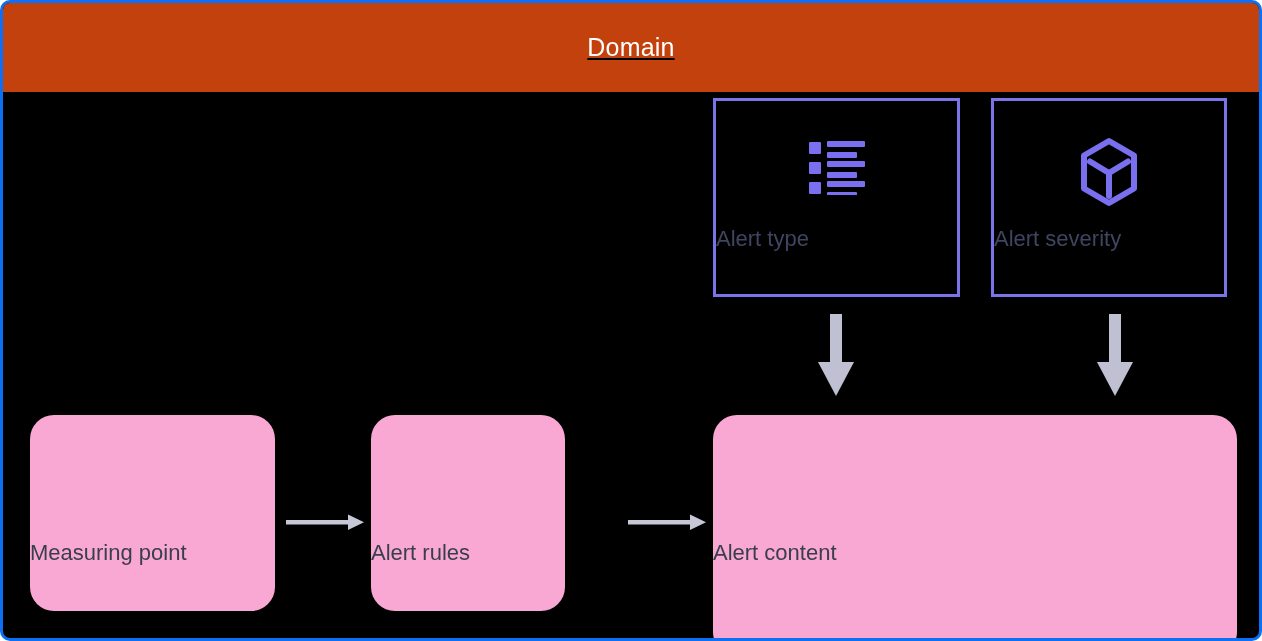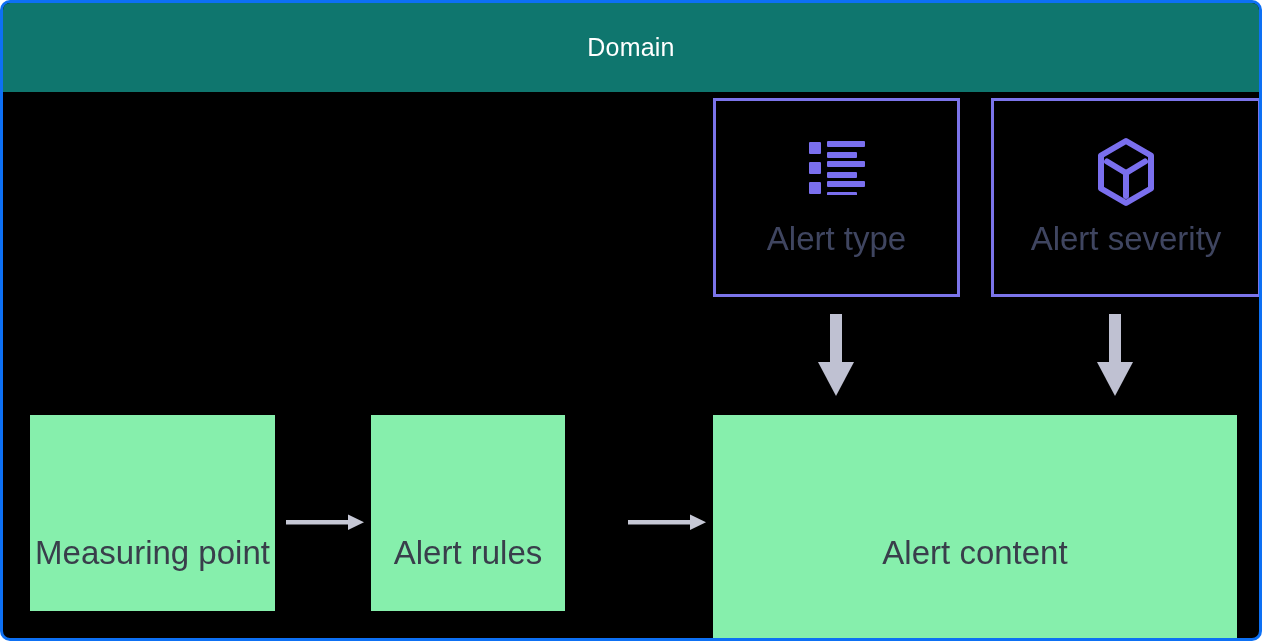--- a/index.html
+++ b/index.html
@@ -15,63 +15,65 @@
     background: #000000;
     border: 3px solid #0d70f4;
     border-radius: 10px;
     box-sizing: border-box;
     overflow: hidden;
   }
   .header {
     position: absolute;
     top: 0; left: 0; right: 0;
     height: 89px;
-    background: #0f766e;
+    background: #c2410c;
     display: flex;
     align-items: center;
     justify-content: center;
+    text-decoration: underline;
   }
   .header .title {
     color: #ffffff;
     font-size: 25px;
     letter-spacing: 0.2px;
   }
   .node {
     position: absolute;
     box-sizing: border-box;
   }
   .outlined {
     background: #000000;
     border: 3px solid #7b74e9;
   }
   .filled {
-    background: #86efac;
+    background: #f9a8d4;
+    border-radius: 24px;
   }
   .node .label {
     position: absolute;
     top: 124px;
     left: 0;
     width: 100%;
-    text-align: center;
-    font-size: 33px;
+    text-align: left;
+    font-size: 22px;
     line-height: 28px;
   }
   .outlined .label { color: #3f4560; }
   .filled .label { color: #393e4b; }
   .icon-wrap {
     position: absolute;
     left: 50%;
     transform: translateX(-50%);
   }
   .icon-list { top: 40px; }
   .icon-cube { top: 36px; }
   .arrow { position: absolute; }
   
   .box-alert-type     { left: 710px; top: 95px;  width: 247px; height: 199px; }
-  .box-alert-severity { left: 988px; top: 95px;  width: 270px; height: 199px; }
+  .box-alert-severity { left: 988px; top: 95px;  width: 236px; height: 199px; }
   .box-measuring      { left: 27px;  top: 412px; width: 245px; height: 196px; }
   .box-rules          { left: 368px; top: 412px; width: 194px; height: 196px; }
   .box-content        { left: 710px; top: 412px; width: 524px; height: 241px; }
   .arrow-down-1  { left: 815px;  top: 311px; }
   .arrow-down-2  { left: 1094px; top: 311px; }
   .arrow-right-1 { left: 283px;  top: 510px; }
   .arrow-right-2 { left: 625px;  top: 510px; }
 </style>
 </head>
 <body>

